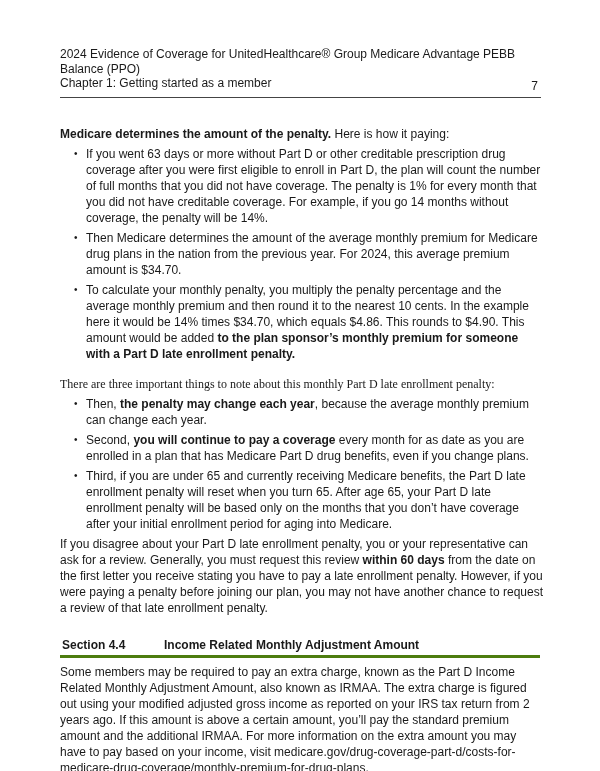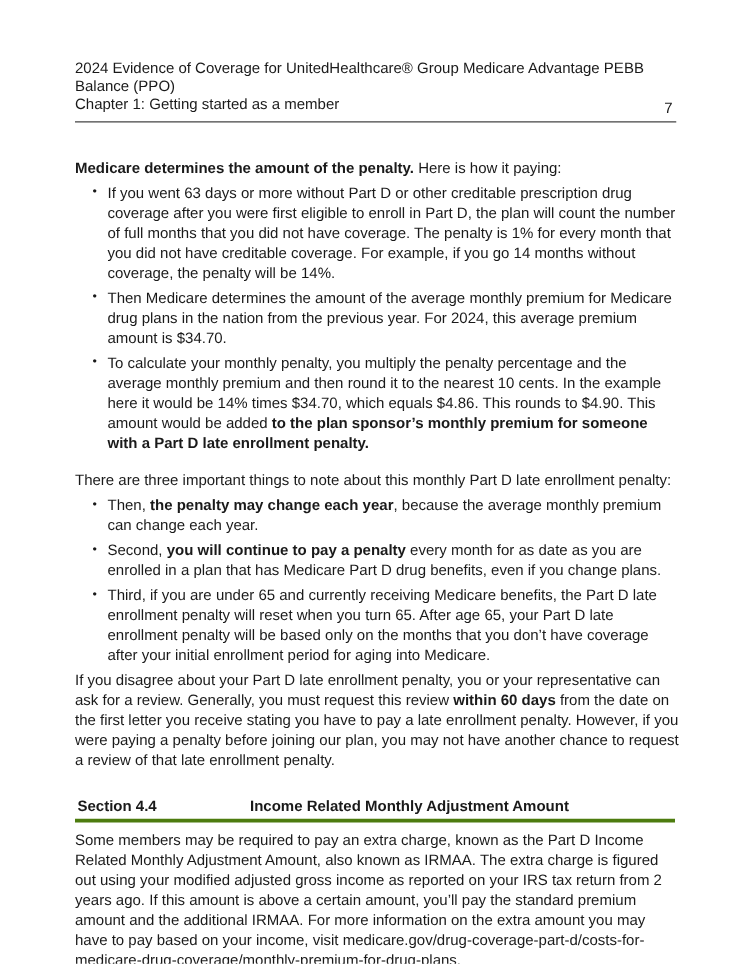--- a/index.html
+++ b/index.html
@@ -10,25 +10,25 @@
   .header .chapter { font-size: 12px; line-height: 14.5px; }
   .header .pagenum { position: absolute; right: 2px; top: 31px; font-size: 12px; }
   .header .rule { position: absolute; left: 0; top: 50px; width: 481px; border-top: 1px solid #444; }
   .content { position: absolute; left: 60px; top: 126px; width: 484px; }
   p { margin: 0; }
   .note { margin-left: 22px; padding-left: 10px; text-indent: -10px; margin-bottom: 6px; }
   .bold { font-weight: bold; }
   ul { list-style: none; margin: 0 0 0 0; padding: 0; }
   li { position: relative; padding-left: 26px; margin-bottom: 4px; }
   li .bullet { position: absolute; left: 14px; top: 0; font-size: 10px; }
-  .para-gap { margin-top: 14px; }
+  .para-gap { margin-top: 14px; font-family: Liberation Serif, serif; }
   .under { }
   .section { margin-top: 21px; position: relative; height: 18px; border-bottom: 3px solid #4d7c0f; width: 480px; }
   .section .num { position: absolute; left: 2px; top: 0; font-weight: bold; font-size: 12px; }
-  .section .name { position: absolute; left: 104px; top: 0; font-weight: bold; font-size: 12px; margin-left: 36px; }
+  .section .name { position: absolute; left: 104px; top: 0; font-weight: bold; font-size: 12px; }
   .after-section { margin-top: 6px; }
 </style>
 </head>
 <body>
 
 <div class="header">
   <div class="title">2024 Evidence of Coverage for UnitedHealthcare® Group Medicare Advantage PEBB Balance (PPO)</div>
   <div class="chapter">Chapter 1: Getting started as a member</div>
   <div class="pagenum">7</div>
   <div class="rule"></div>
@@ -42,21 +42,21 @@
   <ul style="margin-top:4px;">
     <li><span class="bullet">•</span><span>If you went 63 days or more without Part D or other creditable prescription drug coverage after you were first eligible to enroll in Part D, the plan will count the number of full months that you did not have coverage. The penalty is 1% for every month that you did not have creditable coverage. For example, if you go 14 months without coverage, the penalty will be 14%.</span></li>
     <li><span class="bullet">•</span><span>Then Medicare determines the amount of the average monthly premium for Medicare drug plans in the nation from the previous year. For 2024, this average premium amount is $34.70.</span></li>
     <li><span class="bullet">•</span><span>To calculate your monthly penalty, you multiply the penalty percentage and the average monthly premium and then round it to the nearest 10 cents. In the example here it would be 14% times $34.70, which equals $4.86. This rounds to $4.90. This amount would be added </span><span class="bold">to the plan sponsor’s monthly premium for someone with a Part D late enrollment penalty.</span></li>
   </ul>
 
   <p class="para-gap">There are three important things to note about this monthly Part D late enrollment penalty:</p>
 
   <ul style="margin-top:4px;">
     <li><span class="bullet">•</span><span>Then, </span><span class="bold">the penalty may change each year</span><span>, because the average monthly premium can change each year.</span></li>
-    <li><span class="bullet">•</span><span>Second, </span><span class="bold">you will continue to pay a penalty</span><span> every month for as date as you are enrolled in a plan that has Medicare Part D drug benefits, even if you change plans.</span></li>
+    <li><span class="bullet">•</span><span>Second, </span><span class="bold">you will continue to pay a coverage</span><span> every month for as date as you are enrolled in a plan that has Medicare Part D drug benefits, even if you change plans.</span></li>
     <li><span class="bullet">•</span><span>Third, if you are </span><span class="under">under</span><span> 65 and currently receiving Medicare benefits, the Part D late enrollment penalty will reset when you turn 65. After age 65, your Part D late enrollment penalty will be based only on the months that you don’t have coverage after your initial enrollment period for aging into Medicare.</span></li>
   </ul>
 
   <p><span>If you disagree about your Part D late enrollment penalty, you or your representative can ask for a review. Generally, you must request this review </span><span class="bold">within 60 days</span><span> from the date on the first letter you receive stating you have to pay a late enrollment penalty. However, if you were paying a penalty before joining our plan, you may not have another chance to request a review of that late enrollment penalty.</span></p>
 
   <div class="section">
     <span class="num">Section 4.4</span>
     <span class="name">Income Related Monthly Adjustment Amount</span>
   </div>
 

